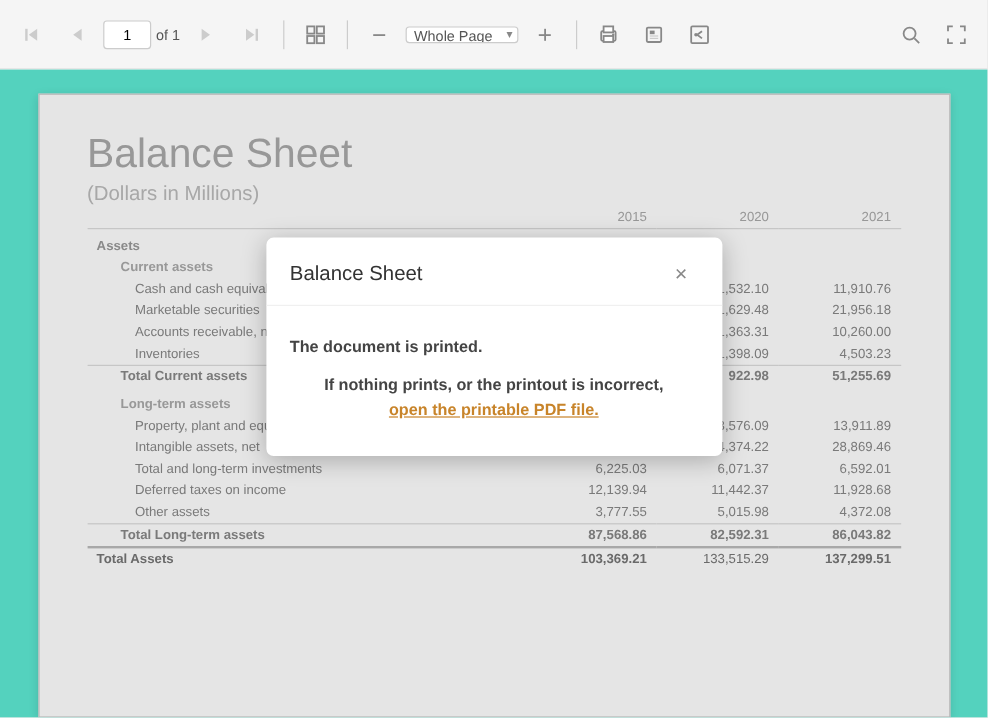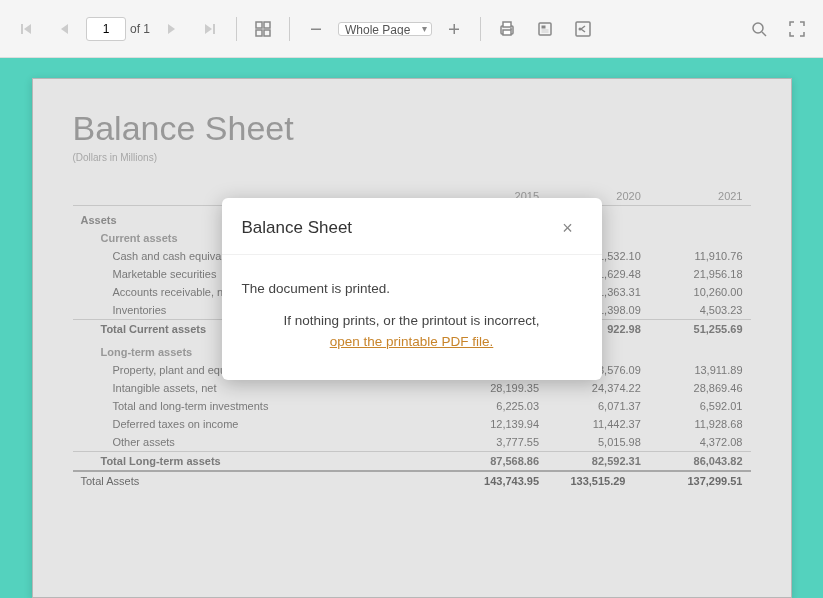--- a/index.html
+++ b/index.html
@@ -108,23 +108,23 @@
       position: relative;
     }
 
     .doc-title {
       font-size: 34px;
       font-weight: 300;
       color: #aaa;
       margin-bottom: 4px;
     }
     .doc-subtitle {
-      font-size: 10px;
+      font-size: 17px;
       color: #bbb;
-      margin-bottom: 24px;
+      margin-bottom: 0;
     }
 
     .doc-table {
       width: 100%;
       font-size: 11px;
       color: #888;
       border-collapse: collapse;
     }
     .doc-table th {
       text-align: right;
@@ -201,20 +201,21 @@
       font-size: 18px;
       color: #888;
       display: flex;
       align-items: center;
       justify-content: center;
       border-radius: 3px;
     }
 
     .dialog-body {
       padding: 24px 20px 28px 20px;
+      font-weight: bold;
     }
 
     .dialog-message {
       font-size: 13.5px;
       color: #444;
       margin-bottom: 12px;
       line-height: 1.5;
     }
 
     .dialog-hint {
@@ -437,23 +438,23 @@
           <td>5,015.98</td>
           <td>4,372.08</td>
         </tr>
         <tr class="total-row">
           <td class="indent-1">Total Long-term assets</td>
           <td>87,568.86</td>
           <td>82,592.31</td>
           <td>86,043.82</td>
         </tr>
         <tr class="total-row" style="border-top: 2px solid #bbb;">
-          <td style="font-weight:normal; color:#777;margin-left:42px;">Total Assets</td>
-          <td style="font-weight:bold; color:#777;">143,743.95</td>
-          <td style="font-weight:bold; color:#777;text-align:center;">133,515.29</td>
+          <td style="font-weight:bold; color:#777;margin-left:42px;">Total Assets</td>
+          <td style="font-weight:bold; color:#777;">103,369.21</td>
+          <td style="font-weight:normal; color:#777;">133,515.29</td>
           <td style="font-weight:bold; color:#777;">137,299.51</td>
         </tr>
       </tbody>
     </table>
   </div>
 
   <div class="dialog-overlay">
     <div class="dialog">
       <div class="dialog-header">
         <span class="dialog-title">Balance Sheet</span>

